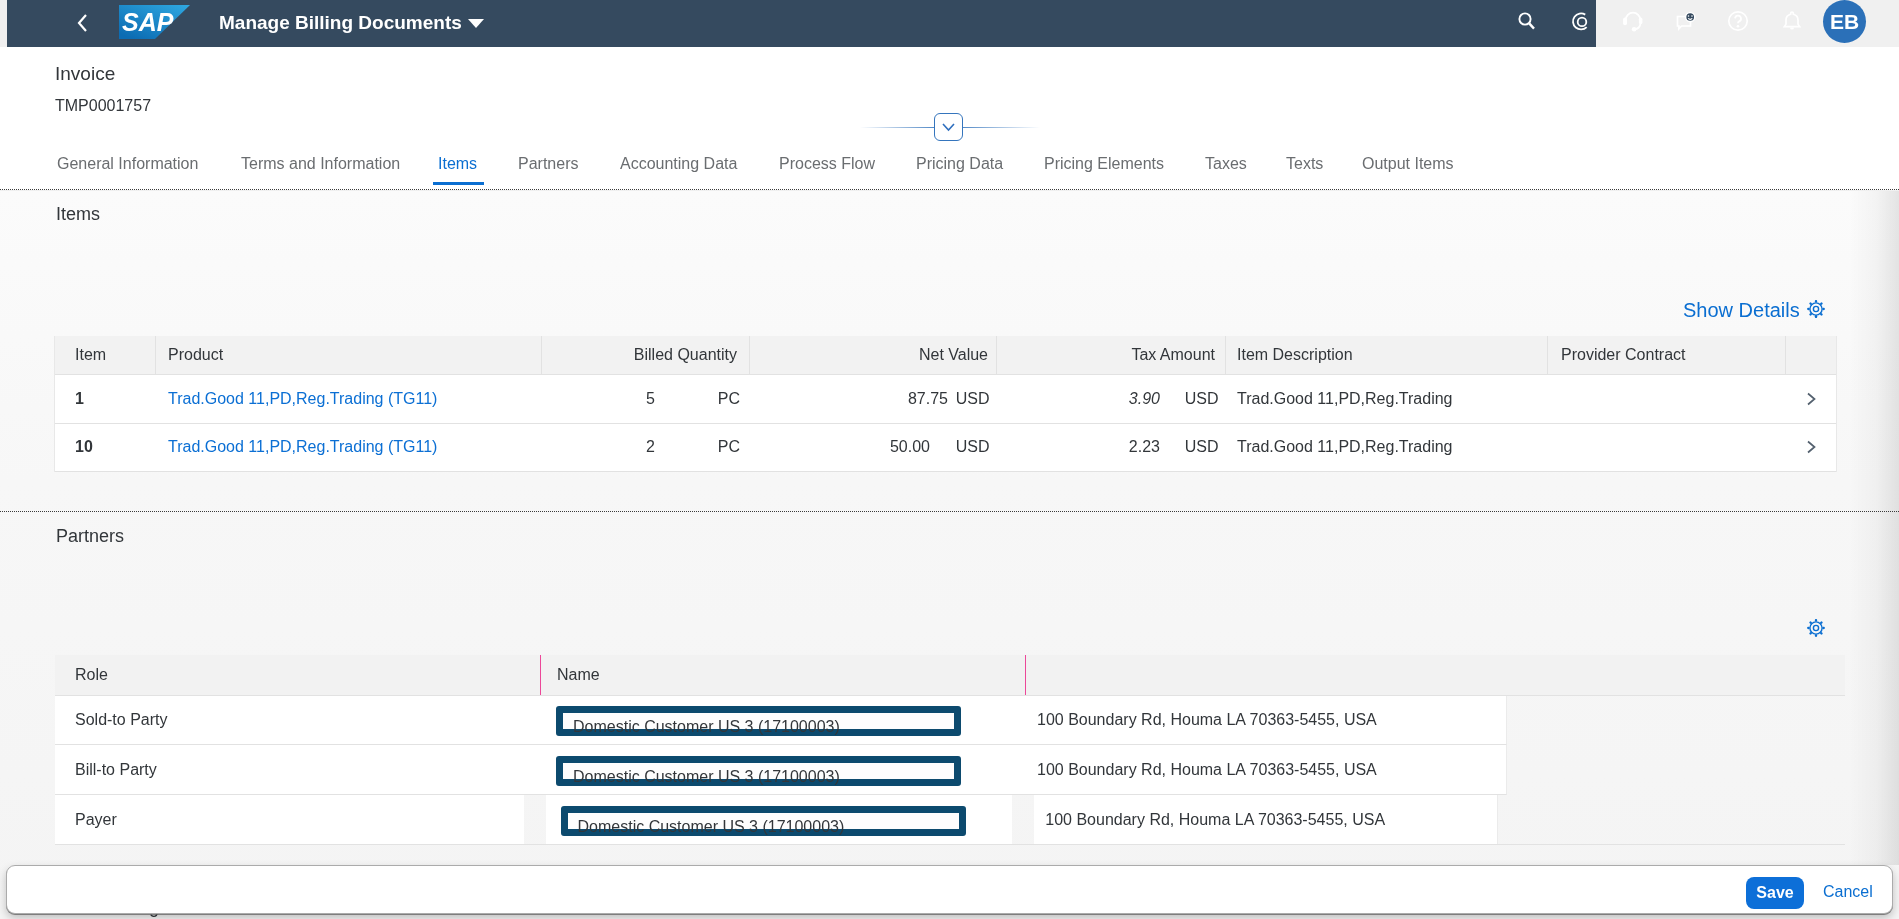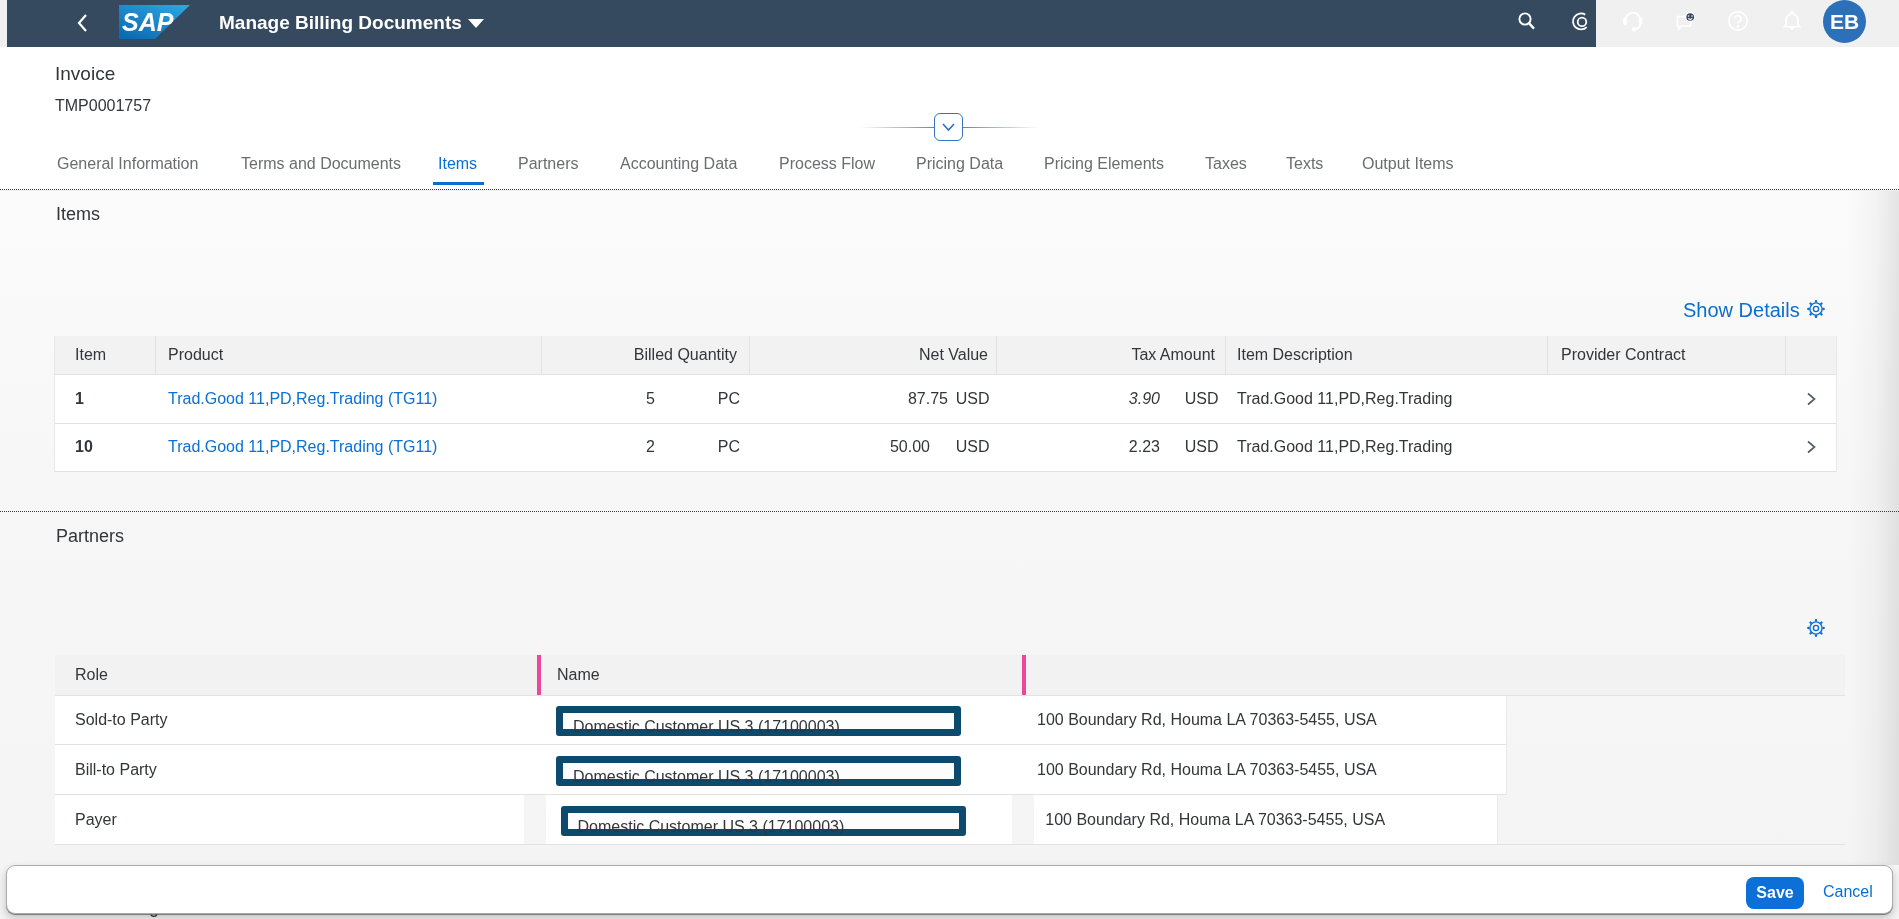--- a/index.html
+++ b/index.html
@@ -50,21 +50,21 @@
 .hr3 { position:absolute; right:12px; top:50%; transform:translateY(-50%); }
 .hr4 { position:absolute; right:8px; top:50%; transform:translateY(-50%); }
 .hr5 { position:absolute; right:10px; top:50%; transform:translateY(-50%); }
 .bold { font-weight:700; }
 .link { color:#0b6fd4; }
 .t1::before { content:''; position:absolute; left:-1px; top:0; bottom:0; width:1px; background:#e8e8e8; }
 .t1::after { content:''; position:absolute; right:-1px; top:0; bottom:0; width:1px; background:#e8e8e8; }
 
 .t2 { position:absolute; left:55px; top:464px; width:1790px; font-size:16px; color:#32363a; border-bottom:1px solid #e2e2e2; }
 .t2 .hrow { display:flex; height:41px; background:#f2f2f2; border-bottom:1px solid #e2e2e2; align-items:center; }
-.t2 .hrow > div { position:relative; height:100%; display:flex; align-items:center; border-right:4px solid #ec4899; }
+.t2 .hrow > div { position:relative; height:100%; display:flex; align-items:center; border-right:1px solid #ec4899; }
 .t2 .hrow > div:last-child { border-right:none; }
 .t2 .row { display:flex; }
 .t2 .row > div { position:relative; display:flex; align-items:center; }
 .t2 .row .p1, .t2 .row .p2, .t2 .row .p3 { background:#fff; border-bottom:1px solid #e2e2e2; }
 .t2 .row:last-child .p1, .t2 .row:last-child .p2, .t2 .row:last-child .p3 { border-bottom:none; }
 .p1 { width:486px; padding-left:20px; }
 .p2 { width:485px; }
 .p3 { width:481px; padding-left:11px; }
 .t2 .row .p3 { border-right:1px solid #ebebeb; }
 .p4 { width:338px; }
@@ -230,21 +230,21 @@
   <div class="invoice">Invoice</div>
   <div class="tmp">TMP0001757</div>
   <div class="collline lineL"></div>
   <div class="collline lineR"></div>
   <div class="collbtn"><svg width="27" height="26" viewBox="0 0 27 26">
         <polyline points="8,10 13.5,16 19,10" fill="none" stroke="#2f6fbe" stroke-width="1.6"></polyline>
       </svg></div>
   <div class="tabline"></div>
   <div class="tabs">
     <span class="tab" style="left:57px;">General Information</span>
-    <span class="tab" style="left:241px;">Terms and Documents</span>
+    <span class="tab" style="left:241px;">Terms and Information</span>
     <span class="tab sel" style="left:438px;">Items</span>
     <span class="tab" style="left:518px;">Partners</span>
     <span class="tab" style="left:620px;">Accounting Data</span>
     <span class="tab" style="left:779px;">Process Flow</span>
     <span class="tab" style="left:916px;">Pricing Data</span>
     <span class="tab" style="left:1044px;">Pricing Elements</span>
     <span class="tab" style="left:1205px;">Taxes</span>
     <span class="tab" style="left:1286px;">Texts</span>
     <span class="tab" style="left:1362px;">Output Items</span>
   </div>

